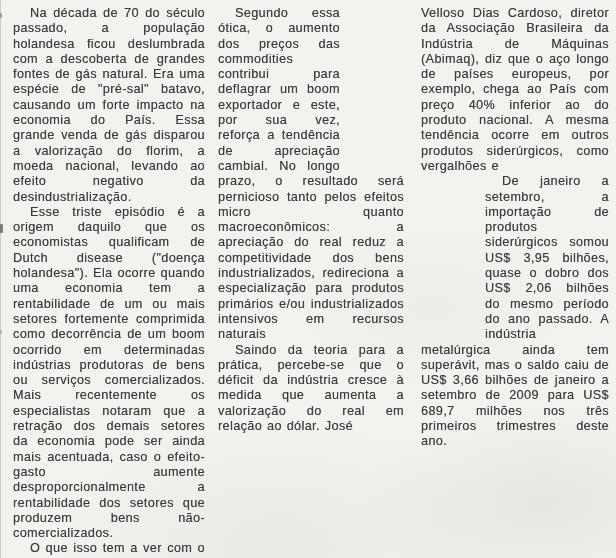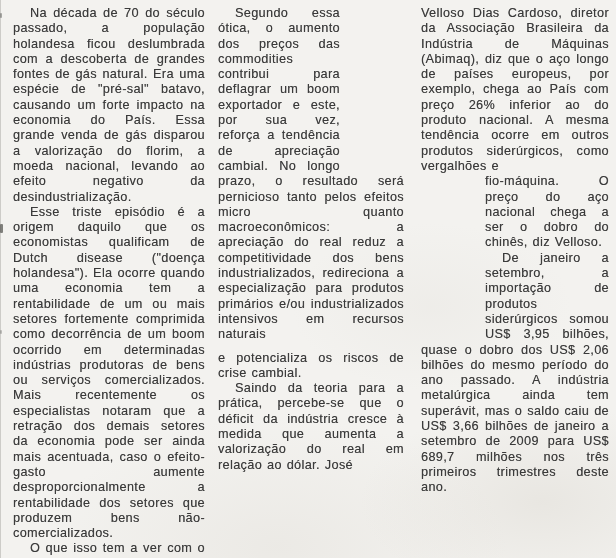--- a/index.html
+++ b/index.html
@@ -71,25 +71,23 @@
 
     <div class="col col-1">
       <p class="indent">Na década de 70 do século passado, a população holandesa ficou deslumbrada com a descoberta de grandes fontes de gás natural. Era uma espécie de "pré-sal" batavo, causando um forte impacto na economia do País. Essa grande venda de gás disparou a valorização do florim, a moeda nacional, levando ao efeito negativo da desindustrialização.</p>
       <p class="indent">Esse triste episódio é a origem daquilo que os economistas qualificam de Dutch disease ("doença holandesa"). Ela ocorre quando uma economia tem a rentabilidade de um ou mais setores fortemente comprimida como decorrência de um boom ocorrido em determinadas indústrias produtoras de bens ou serviços comercializados. Mais recentemente os especialistas notaram que a retração dos demais setores da economia pode ser ainda mais acentuada, caso o efeito-gasto aumente desproporcionalmente a rentabilidade dos setores que produzem bens não-comercializados.</p>
       <p class="indent">O que isso tem a ver com o Brasil? Logo de saída, com o primarismo nas exportações</p>
     </div>
 
     <div class="col col-2">
       <div class="inset-right"></div>
       <p class="indent">Segundo essa ótica, o aumento dos preços das commodities contribui para deflagrar um boom exportador e este, por sua vez, reforça a tendência de apreciação cambial. No longo prazo, o resultado será pernicioso tanto pelos efeitos micro quanto macroeconômicos: a apreciação do real reduz a competitividade dos bens industrializados, redireciona a especialização para produtos primários e/ou industrializados intensivos em recursos naturais</p>
-      <p class="gap-before">e potencializa os riscos de crise cambial.</p>
       <p class="indent">Saindo da teoria para a prática, percebe-se que o déficit da indústria cresce à medida que aumenta a valorização do real em relação ao dólar. José</p>
     </div>
 
     <div class="col col-3">
-      <p>Velloso Dias Cardoso, diretor da Associação Brasileira da Indústria de Máquinas (Abimaq), diz que o aço longo de países europeus, por exemplo, chega ao País com preço 26% inferior ao do produto nacional. A mesma tendência ocorre em outros produtos siderúrgicos, como vergalhões e</p>
+      <p>Velloso Dias Cardoso, diretor da Associação Brasileira da Indústria de Máquinas (Abimaq), diz que o aço longo de países europeus, por exemplo, chega ao País com preço 40% inferior ao do produto nacional. A mesma tendência ocorre em outros produtos siderúrgicos, como vergalhões e</p>
       <div class="inset-left"></div>
-      <p>fio-máquina. O preço do aço nacional chega a ser o dobro do chinês, diz Velloso.</p>
       <p class="indent">De janeiro a setembro, a importação de produtos siderúrgicos somou US$ 3,95 bilhões, quase o dobro dos US$ 2,06 bilhões do mesmo período do ano passado. A indústria metalúrgica ainda tem superávit, mas o saldo caiu de US$ 3,66 bilhões de janeiro a setembro de 2009 para US$ 689,7 milhões nos três primeiros trimestres deste ano.</p>
     </div>
 
   </div>
 </div>
 
 </body></html>

